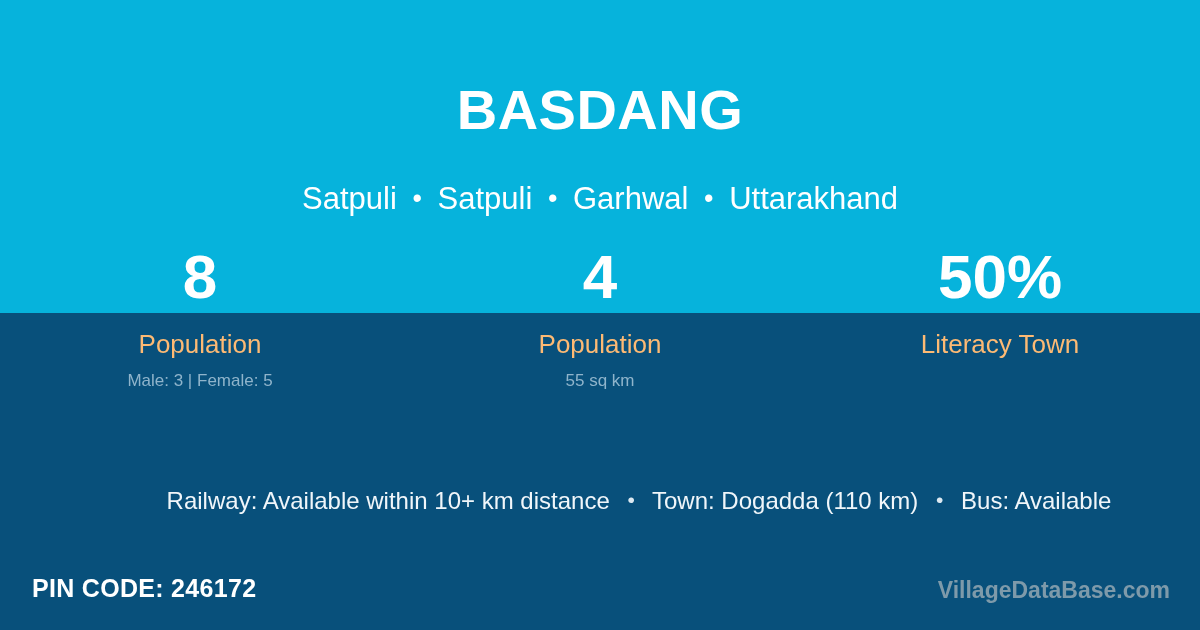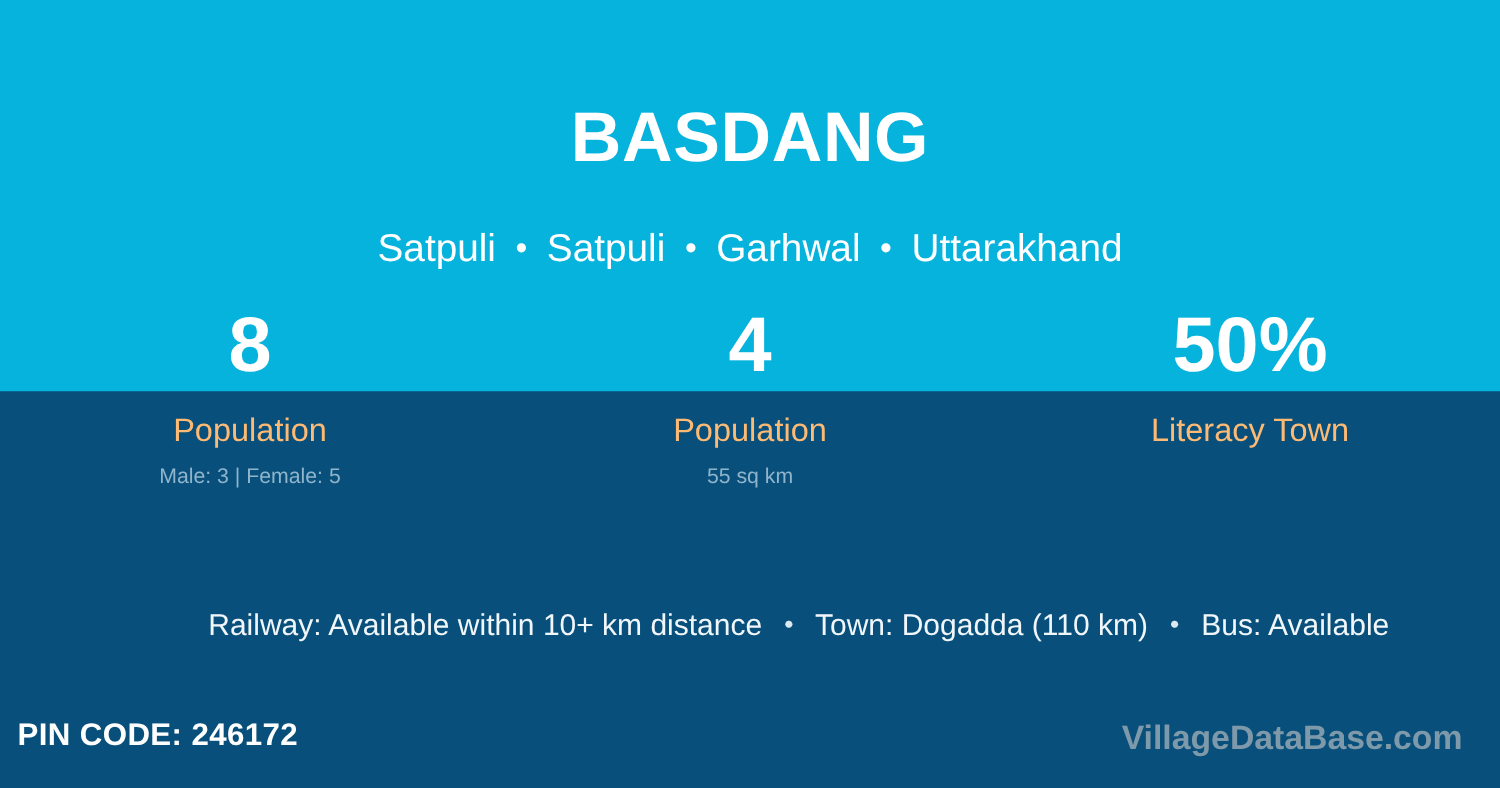--- a/index.html
+++ b/index.html
@@ -131,35 +131,35 @@
   .footer {
     position: absolute;
     left: 0;
     top: 573px;
     width: 1200px;
     height: 40px;
   }
 
   .pincode {
     position: absolute;
-    left: 14px;
+    left: 32px;
     top: 0;
     color: #ffffff;
     font-size: 25px;
     font-weight: bold;
     line-height: 30px;
     letter-spacing: 0.3px;
   }
 
   .brand {
     position: absolute;
     right: 30px;
     top: 3px;
     color: #7e9aaa;
-    font-size: 27px;
+    font-size: 23px;
     font-weight: bold;
     line-height: 28px;
   }
 </style>
 </head>
 <body>
 
 <div class="card">
 
   <div class="banner"></div>

